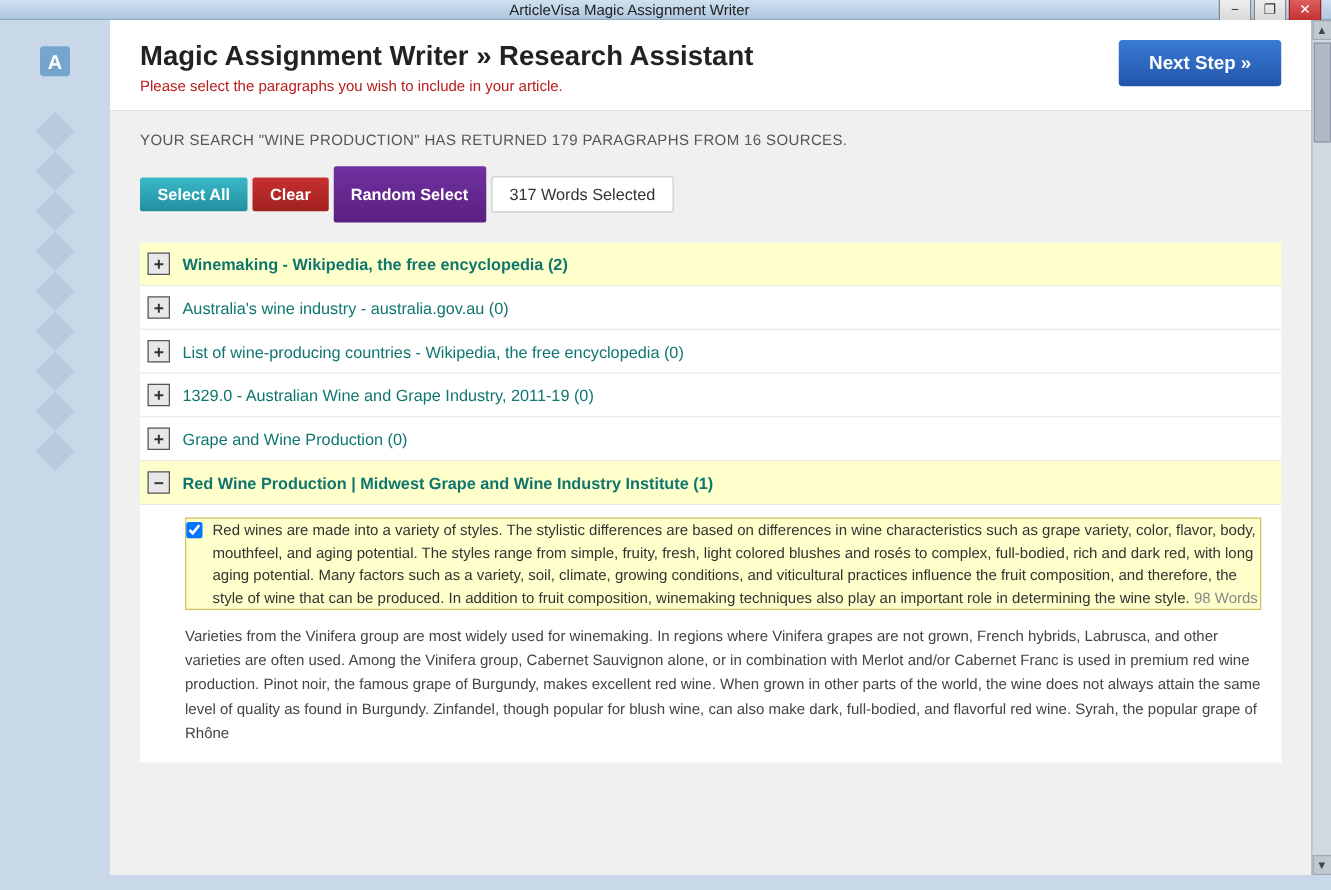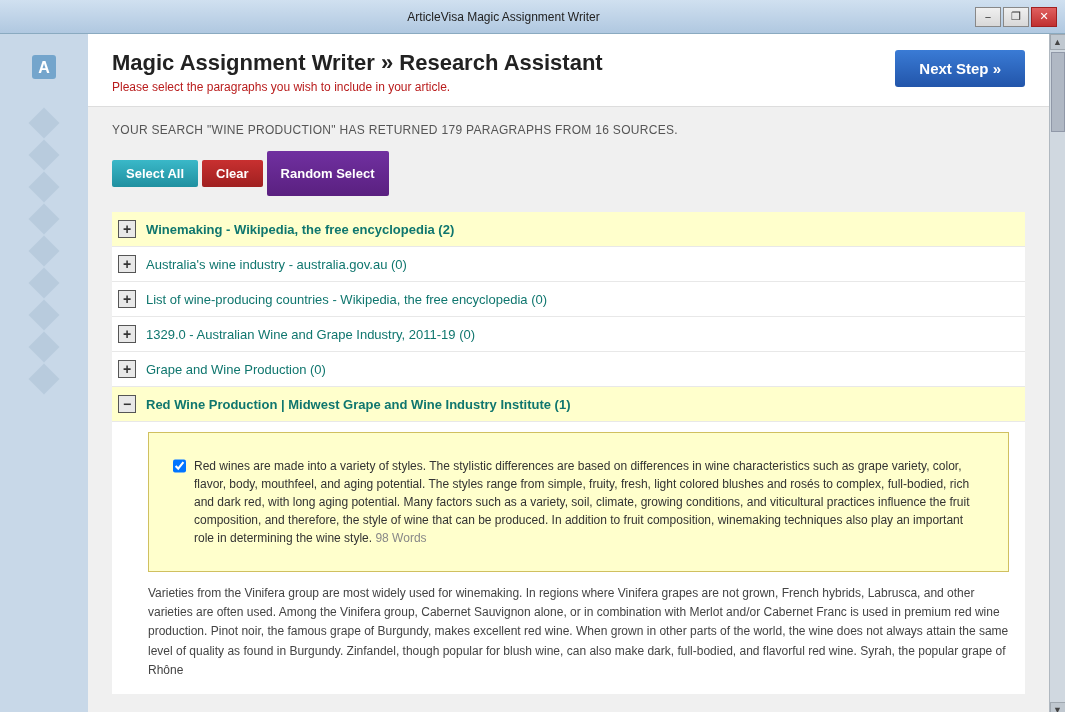--- a/index.html
+++ b/index.html
@@ -6,21 +6,21 @@
     body {
       font-family: Arial, sans-serif;
       font-size: 13px;
       background: #c8d8e8;
       width: 1065px;
       height: 712px;
       overflow: hidden;
     }
     .title-bar {
       background: linear-gradient(to bottom, #d0e0f0, #b0c8e0);
-      height: 34px;
+      height: 16px;
       display: flex;
       align-items: center;
       justify-content: space-between;
       padding: 0 8px;
       border-bottom: 1px solid #8aaac0;
     }
     .title-bar-title {
       font-size: 12px;
       color: #222;
       flex: 1;
@@ -232,21 +232,21 @@
       font-size: 11px;
       color: #2255aa;
       margin-bottom: 10px;
       text-decoration: underline;
       cursor: pointer;
     }
     .paragraph-item {
       display: flex;
       align-items: flex-start;
       gap: 8px;
-      padding: 24px;
+      padding: 0;
       margin-bottom: 8px;
       border: 1px solid #ddd;
     }
     .paragraph-item.selected-para {
       background: #ffffcc;
       border-color: #d0c060;
     }
     .para-checkbox {
       margin-top: 2px;
       width: 14px;
@@ -316,20 +316,21 @@
     </div>
 
     <div class="content-area">
 
       <div class="search-info">YOUR SEARCH "WINE PRODUCTION" HAS RETURNED 179 PARAGRAPHS FROM 16 SOURCES.</div>
 
       <div class="toolbar">
         <button class="btn-select-all">Select All</button>
         <button class="btn-clear">Clear</button>
         <button class="btn-random">Random Select</button>
+        <div class="words-selected">317 Words Selected</div>
       </div>
 
       <div class="source-list">
 
         <div class="source-item highlighted">
           <div class="plus-icon">+</div>
           <span class="source-label bold">Winemaking - Wikipedia, the free encyclopedia (2)</span>
         </div>
 
         <div class="source-item">

